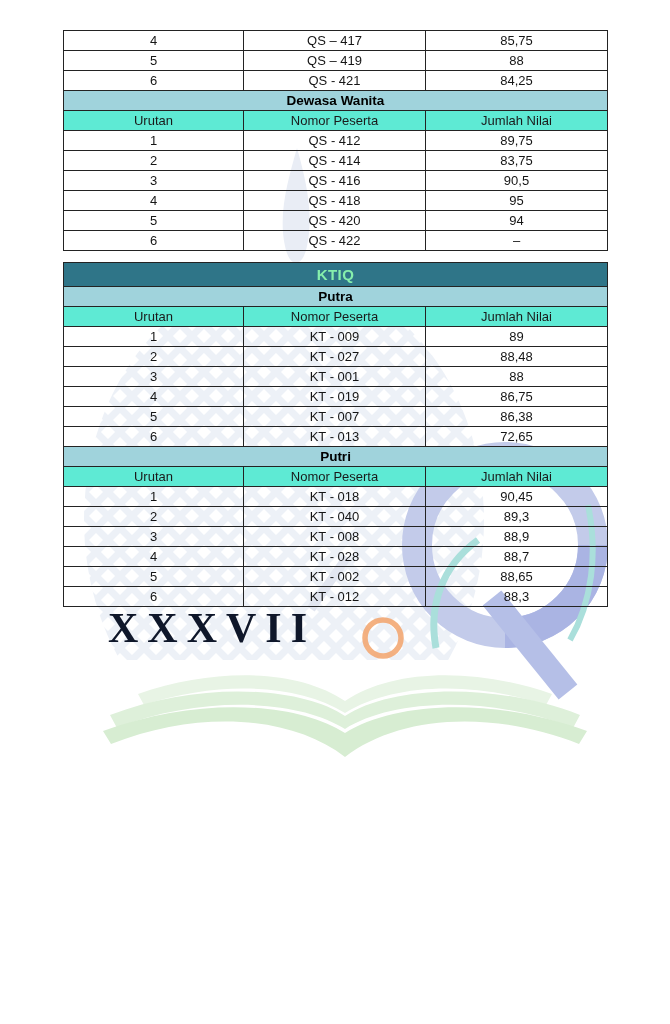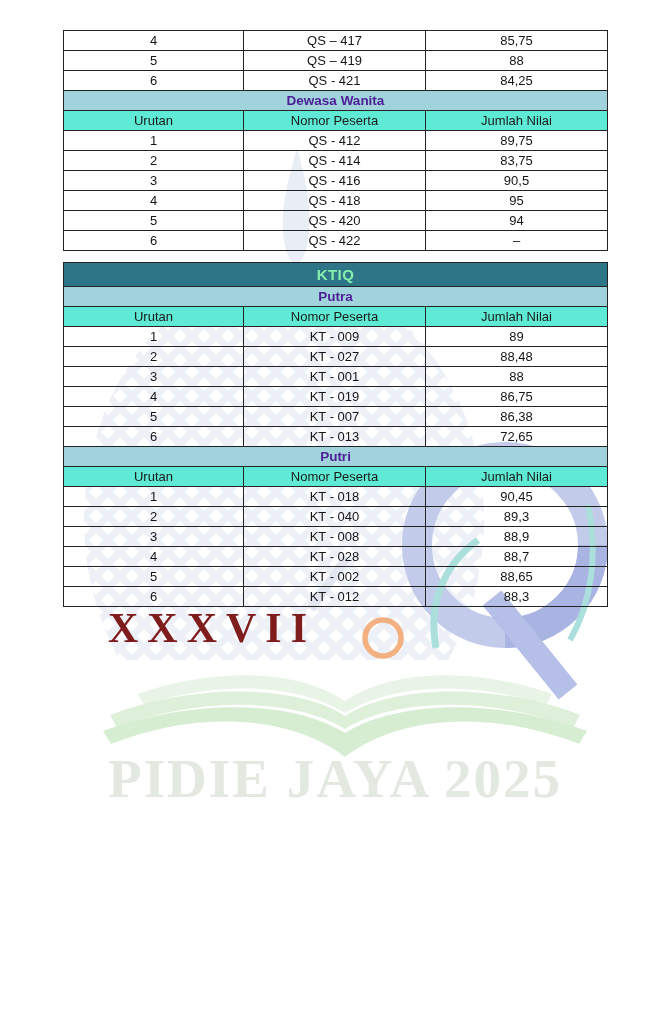--- a/index.html
+++ b/index.html
@@ -6,33 +6,33 @@
   .page{position:relative;width:670px;height:1024px;background:#ffffff;
         font-family:"Liberation Sans",sans-serif;overflow:hidden;}
 
   
   .wm-svg{position:absolute;left:0;top:0;z-index:0;}
   .wm-text{position:absolute;z-index:0;font-family:"Liberation Serif",serif;
            font-weight:700;white-space:nowrap;pointer-events:none;}
   #wm-aceh{left:0;width:414px;top:541px;font-size:50px;letter-spacing:13px;
            color:#e0e5ef;text-align:center;}
   #wm-xxxvii{left:0;width:424px;top:604px;font-size:42px;letter-spacing:9px;
-           color:#7f1d1d;text-align:center;}
+           color:#0f172a;text-align:center;}
   #wm-pidie{left:0;width:670px;top:747px;font-size:55px;letter-spacing:2px;
            color:#e3e8e1;text-align:center;}
 
   
   table.tbl{position:absolute;left:63px;width:544px;border-collapse:collapse;
             table-layout:fixed;z-index:1;}
   #t1{top:30px;}
   #t2{top:262px;}
   .tbl td{border:1px solid #232323;text-align:center;vertical-align:middle;
           font-size:13px;color:#151515;height:19px;padding:0 2px;
           background:transparent;line-height:1;}
-  td.band{background:#a0d3dc;font-weight:700;font-size:13.5px;color:#4c1d95;}
+  td.band{background:#a0d3dc;font-weight:700;font-size:13.5px;color:#000000;}
   td.cols{background:#5eead4;font-size:13px;color:#1a1a1a;}
   td.title{background:#2f7588;color:#86efac;font-weight:700;font-size:15px;
            height:23px;letter-spacing:.4px;}
 </style>
 </head>
 <body>
 
 <div class="page">
 
   <svg class="wm-svg" width="670" height="1024" viewBox="0 0 670 1024">
@@ -69,21 +69,20 @@
       <path d="M138,694 C215,667 298,669 345,701 C392,669 475,667 552,694
                L546,705 C473,681 394,683 345,713 C296,683 217,681 144,705 Z" fill="#e8f4e5"></path>
       <path d="M110,715 C198,681 300,686 345,716 C390,686 492,681 580,715
                L573,728 C490,695 392,699 345,729 C298,699 200,695 117,728 Z" fill="#def0da"></path>
       <path d="M103,731 C198,696 296,702 345,733 C394,702 492,696 587,731
                L579,744 C490,709 398,716 345,757 C292,716 200,709 111,744 Z" fill="#d7edd2"></path>
     </g>
   </svg>
 
   <div id="wm-xxxvii" class="wm-text">XXXVII</div>
-  <div id="wm-pidie" class="wm-text">PIDIE JAYA 2025</div>
 
   <table class="tbl" id="t1">
     <colgroup>
         <col style="width:180px">
         <col style="width:182px">
         <col style="width:182px">
       </colgroup>
     <tbody>
       <tr>
         <td>4</td>

